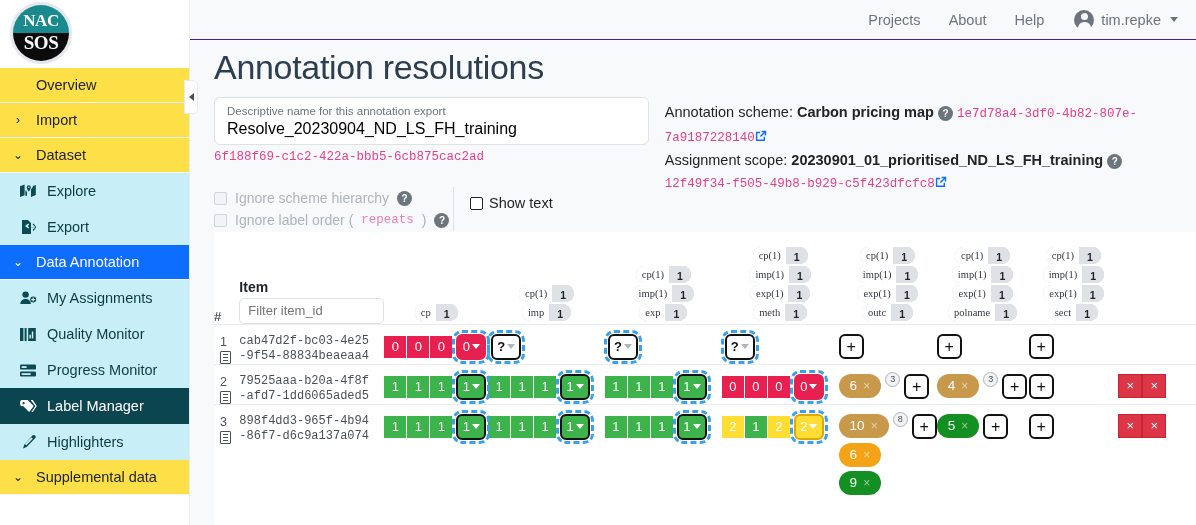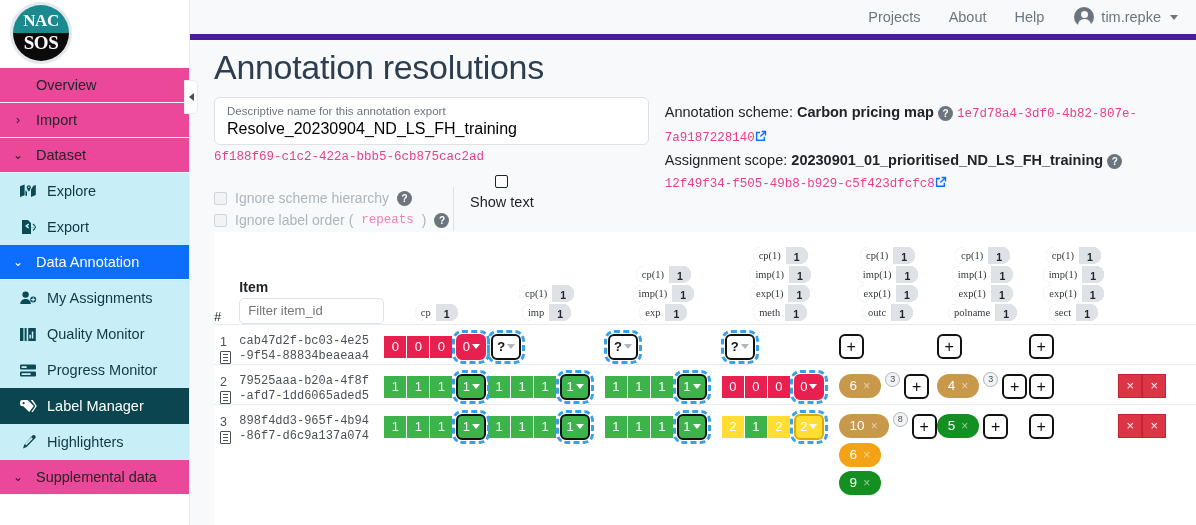--- a/index.html
+++ b/index.html
@@ -7,21 +7,21 @@
   body {
     width:1196px; height:525px; overflow:hidden;
     font-family:"Liberation Sans", sans-serif;
     background:#f8f9fa; color:#212529; font-size:14px;
   }
   .mono { font-family:"Liberation Mono", monospace; }
 
   
   .topnav{
     position:absolute; left:0; top:0; width:1196px; height:40px;
-    background:#f8f9fa; border-bottom:6px solid #4c1d95;
+    background:#f8f9fa; border-bottom:1px solid #4c1d95;
     display:flex; align-items:center; justify-content:flex-end;
     padding-right:18px; z-index:5;
   }
   .topnav a{
     color:#6c757d; text-decoration:none; font-size:14.5px;
     padding:0 14px; line-height:40px;
   }
   .userbox{ display:flex; align-items:center; gap:7px; padding-left:16px; color:#6c757d; font-size:14.5px;}
   .avatar{ width:20px;height:20px;border-radius:50%;background:#6c757d;position:relative;display:inline-block;}
   .avatar:before{content:"";position:absolute;left:6.5px;top:3.5px;width:7px;height:7px;border-radius:50%;background:#f8f9fa;}
@@ -40,21 +40,21 @@
 
   
   .sidebar{
     position:absolute; left:0; top:0; width:190px; height:525px;
     background:#ffffff; border-right:1px solid #e9ecef; z-index:10;
     padding-top:68px; overflow:hidden;
   }
   .snav{ list-style:none;margin:0;padding:0; }
   .sitem{
     display:flex; align-items:center; height:35px; font-size:14.5px;
-    color:#212529; background:#ec4899; border-bottom:1px solid #f1f3f5; cursor:pointer;
+    color:#212529; background:#fde047; border-bottom:1px solid #f1f3f5; cursor:pointer;
   }
   .sitem .chev{ width:36px; text-align:center; font-size:12px; color:#212529; }
   .sitem.sub{
     background:#c8eef7; color:#0d3b45; border-bottom:none; height:36px;
     padding-left:18px; gap:9px;
   }
   .sitem.sub .ico{ width:20px; display:inline-flex; align-items:center; justify-content:center; color:#0b4a52; }
   .sitem.active-blue{ background:#0d6efd; color:#fff; }
   .sitem.active-blue .chev{ color:#fff; }
   .sitem.active-dark{ background:#0b4650; color:#fff; }
@@ -79,21 +79,21 @@
   .namebox .lbl{ font-size:11.5px; color:#6c757d; line-height:14px; }
   .namebox .val{ font-size:16px; color:#000; line-height:22px; }
   .uuid{ color:#e83e8c; font-size:12.5px; margin-top:5px; }
   .opts{ display:flex; margin-top:11px; }
   .optcol{ width:240px; border-right:1px solid #dee2e6;margin-top:12px; }
   .optrow{ display:flex; align-items:center; gap:8px; height:22px; color:#adb5bd; font-size:14px; }
   .cbx{ width:13px;height:13px;border:1px solid #ced4da;border-radius:2px;background:#f1f3f5; display:inline-block;}
   .cbx.on{ border-color:#212529; background:#fff;}
   .q{ display:inline-block;width:15px;height:15px;border-radius:50%;background:#6c757d;color:#fff;font-size:10px;line-height:15px;text-align:center;font-weight:700;}
   .repeats{ color:#f17eb0; }
-  .showtext{ padding-left:16px; display:flex;align-items:center;gap:6px; color:#212529; font-size:14.5px;flex-direction:column;}
+  .showtext{ padding-left:16px; display:flex;align-items:center;gap:6px; color:#212529; font-size:14.5px;}
 
   .rightinfo{ padding-top:4px; font-size:14.5px; color:#212529; line-height:22px; }
   .rightinfo b{ font-weight:700; }
   .rightinfo .uuid2{ color:#e83e8c; font-size:12.5px; }
   .extlink{ display:inline-block; color:#0d6efd; font-size:12px; vertical-align:-1px;}
 
   
   .tablewrap{ position:absolute; left:214px; top:232px; width:982px; height:293px; background:#fff; overflow:hidden;}
   table.res{ border-collapse:collapse; table-layout:fixed; }
   table.res th{ vertical-align:bottom; padding:0; font-weight:400; }

